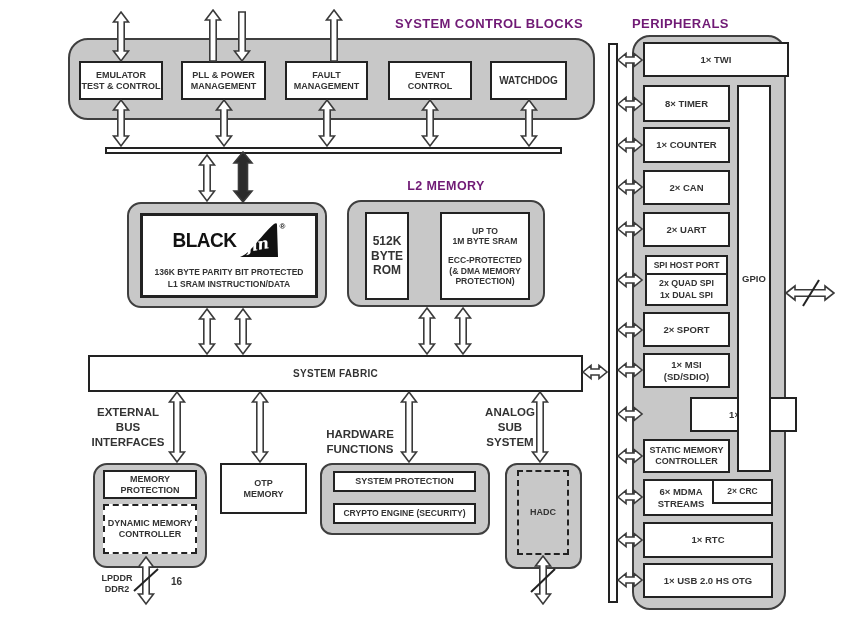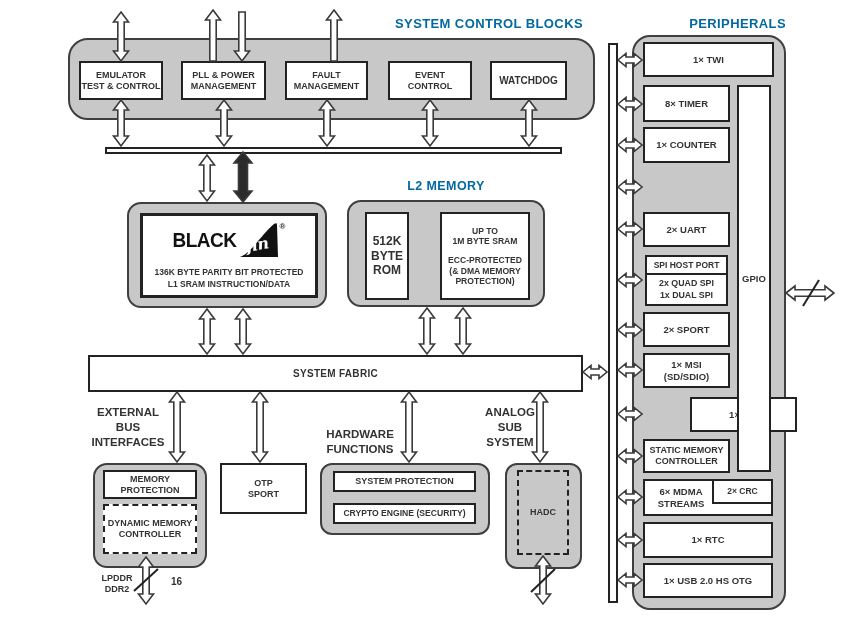--- a/index.html
+++ b/index.html
@@ -8,21 +8,21 @@
     font-family:"Liberation Sans","DejaVu Sans",sans-serif;color:#333;
   }
   .abs{position:absolute;box-sizing:border-box;}
   .gray{background:#c8c8c8;border:2px solid #3f3f3f;}
   .box{
     background:#fff;border:2px solid #222;display:flex;align-items:center;justify-content:center;
     text-align:center;font-weight:700;color:#333;white-space:pre-line;line-height:1.2;
   }
   .dashed{border:2px dashed #222;background:#fff;}
   .lbl{font-weight:700;color:#333;text-align:center;white-space:pre-line;line-height:1.32;}
-  .title{font-weight:700;color:#0369a1;letter-spacing:.4px;}
+  .title{font-weight:700;color:#701a75;letter-spacing:.4px;}
   #arrowlayer{position:absolute;left:0;top:0;z-index:10;pointer-events:none;}
   .corebox{flex-direction:column;justify-content:flex-end;padding-bottom:5px;border-width:3px;}
   .logo-row{display:flex;align-items:center;justify-content:center;flex:1;}
   .logo-black{font-weight:800;font-size:19px;color:#111;letter-spacing:-0.5px;transform:scaleY(1.08);}
   .logo-reg{font-size:8px;color:#111;align-self:flex-start;margin-top:6px;}
   .caption{font-size:8.5px;line-height:1.35;}
   .spi-header{height:16px;border-bottom:2px solid #222;display:flex;align-items:center;justify-content:center;width:100%;font-size:8.5px;font-weight:700;}
   .spi-body{flex:1;display:flex;align-items:center;justify-content:center;font-size:8.8px;font-weight:700;white-space:pre-line;line-height:1.35;width:100%;}
 </style>
 </head>
@@ -71,49 +71,50 @@
     <div style="white-space:pre-line;">UP TO
 1M BYTE SRAM</div>
     <div style="white-space:pre-line;margin-top:9px;">ECC-PROTECTED
 (&amp; DMA MEMORY
 PROTECTION)</div>
   </div>
 
   <div class="abs box" style="left:88px;top:355px;width:495px;height:37px;font-size:10px;letter-spacing:.3px;">SYSTEM FABRIC</div>
 
   <div class="abs title" style="left:380px;top:16px;width:203px;text-align:right;font-size:13px;">SYSTEM CONTROL BLOCKS</div>
-  <div class="abs title" style="left:632px;top:16px;width:154px;text-align:right;font-size:13px;">PERIPHERALS</div>
+  <div class="abs title" style="left:632px;top:16px;width:154px;text-align:left;font-size:13px;">PERIPHERALS</div>
 
   <div class="abs lbl" style="left:86px;top:405px;width:84px;font-size:11.5px;">EXTERNAL
 BUS
 INTERFACES</div>
   <div class="abs box" style="left:103px;top:470px;width:94px;height:29px;font-size:9px;">MEMORY
 PROTECTION</div>
   <div class="abs box dashed" style="left:103px;top:504px;width:94px;height:50px;font-size:9px;">DYNAMIC MEMORY
 CONTROLLER</div>
   <div class="abs lbl" style="left:96px;top:573px;width:42px;font-size:9px;line-height:1.25;">LPDDR
 DDR2</div>
   <div class="abs lbl" style="left:162px;top:575px;width:20px;font-size:10px;text-align:right;">16</div>
 
   <div class="abs box" style="left:220px;top:463px;width:87px;height:51px;font-size:9px;">OTP
-SPORT</div>
+MEMORY</div>
 
   <div class="abs lbl" style="left:318px;top:427px;width:84px;font-size:11.5px;">HARDWARE
 FUNCTIONS</div>
   <div class="abs box" style="left:333px;top:471px;width:143px;height:21px;font-size:9px;">SYSTEM PROTECTION</div>
   <div class="abs box" style="left:333px;top:503px;width:143px;height:21px;font-size:8.6px;">CRYPTO ENGINE (SECURITY)</div>
 
   <div class="abs lbl" style="left:474px;top:405px;width:72px;font-size:11.5px;">ANALOG
 SUB
 SYSTEM</div>
   <div class="abs box dashed" style="left:517px;top:470px;width:52px;height:85px;background:transparent;font-size:9px;">HADC</div>
 
-  <div class="abs box" style="left:643px;top:42px;width:131px;height:35px;font-size:9.5px;">1× TWI</div>
+  <div class="abs box" style="left:643px;top:42px;width:146px;height:35px;font-size:9.5px;">1× TWI</div>
   <div class="abs box" style="left:643px;top:85px;width:87px;height:37px;font-size:9.5px;">8× TIMER</div>
   <div class="abs box" style="left:643px;top:127px;width:87px;height:36px;font-size:9.5px;text-align:center;">1× COUNTER</div>
+  <div class="abs box" style="left:643px;top:170px;width:87px;height:35px;font-size:9.5px;">2× CAN</div>
   <div class="abs box" style="left:643px;top:212px;width:87px;height:35px;font-size:9.5px;">2× UART</div>
 
   <div class="abs box" style="left:645px;top:255px;width:83px;height:51px;padding:0;flex-direction:column;">
     <div class="spi-header">SPI HOST PORT</div>
     <div class="spi-body">2x QUAD SPI
 1x DUAL SPI</div>
   </div>
 
   <div class="abs box" style="left:643px;top:312px;width:87px;height:35px;font-size:9.5px;">2× SPORT</div>
   <div class="abs box" style="left:643px;top:353px;width:87px;height:35px;font-size:9.5px;">1× MSI

